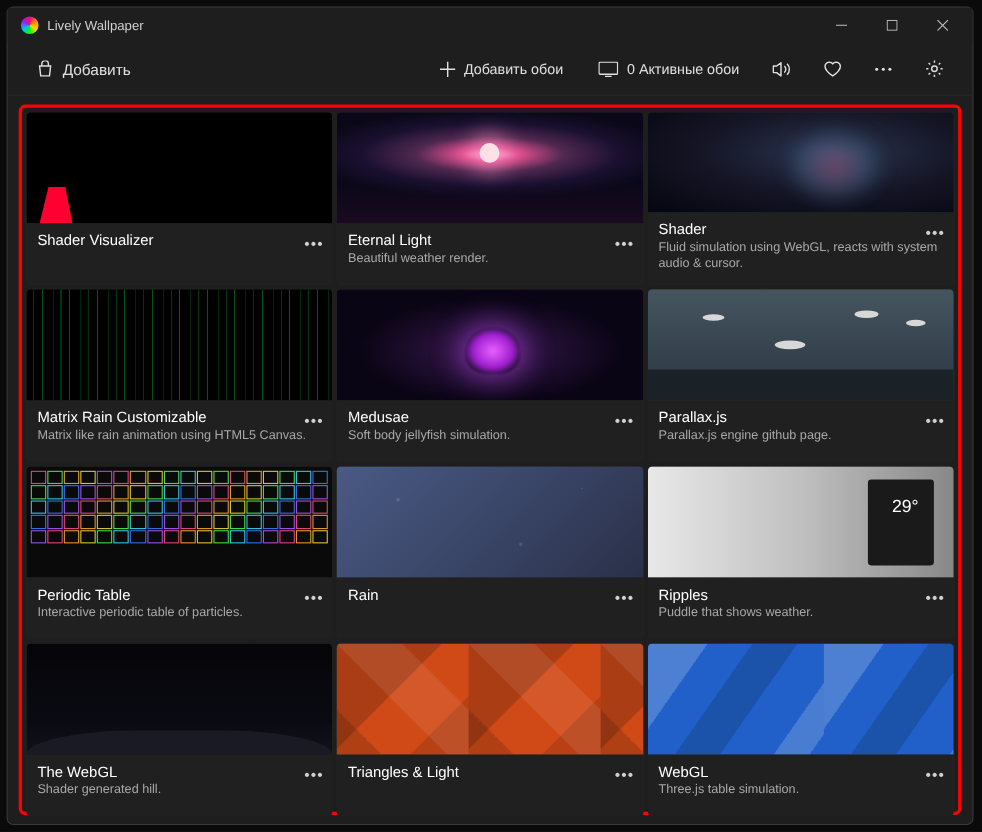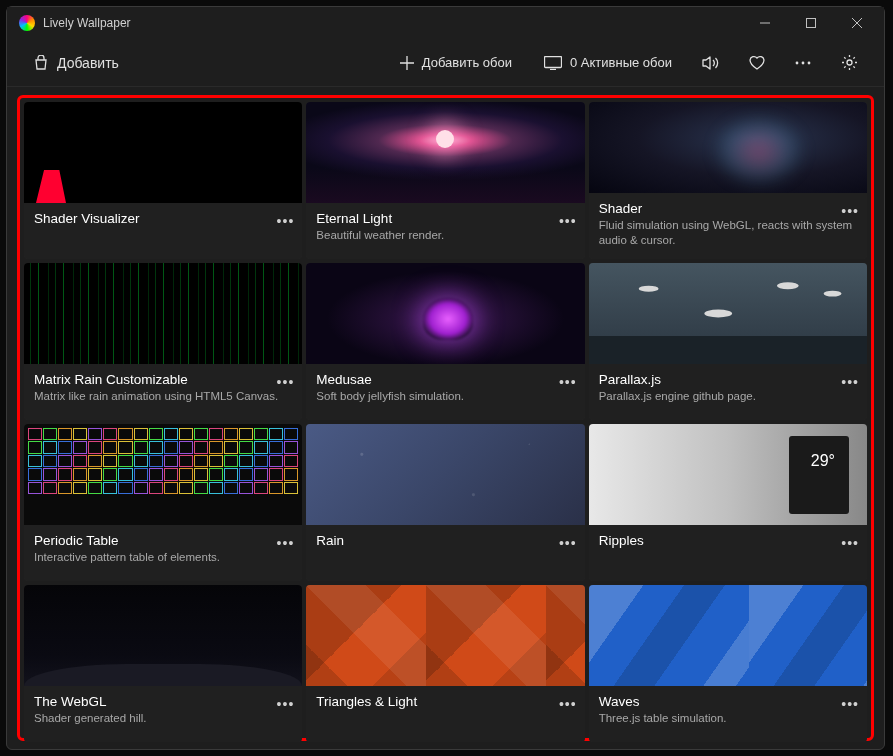--- a/index.html
+++ b/index.html
@@ -279,35 +279,36 @@
                 <div class="pt-cell" style="border-color: rgb(64, 224, 255);"></div>
                 <div class="pt-cell" style="border-color: rgb(64, 128, 255);"></div>
                 <div class="pt-cell" style="border-color: rgb(176, 96, 255);"></div>
                 <div class="pt-cell" style="border-color: rgb(255, 80, 144);"></div>
                 <div class="pt-cell" style="border-color: rgb(255, 176, 48);"></div>
                 <div class="pt-cell" style="border-color: rgb(255, 224, 64);"></div>
               </div>
             </div>
             <div class="info">
               <div class="card-title">Periodic Table</div>
-              <div class="card-desc">Interactive pattern table of elements.</div>
+              <div class="card-desc">Interactive periodic table of particles.</div>
               <div class="more">•••</div>
             </div>
           </div>
           <div class="card">
             <div class="thumb t-rain"></div>
             <div class="info">
               <div class="card-title">Rain</div>
               <div class="more">•••</div>
             </div>
           </div>
           <div class="card">
             <div class="thumb t-ripples"></div>
             <div class="info">
               <div class="card-title">Ripples</div>
+              <div class="card-desc">Puddle that shows weather.</div>
               <div class="more">•••</div>
             </div>
           </div>
           <div class="card">
             <div class="thumb t-hill"></div>
             <div class="info">
               <div class="card-title">The WebGL</div>
               <div class="card-desc">Shader generated hill.</div>
               <div class="more">•••</div>
             </div>
@@ -315,21 +316,21 @@
           <div class="card">
             <div class="thumb t-triangles"></div>
             <div class="info">
               <div class="card-title">Triangles &amp; Light</div>
               <div class="more">•••</div>
             </div>
           </div>
           <div class="card">
             <div class="thumb t-waves"></div>
             <div class="info">
-              <div class="card-title">Waves</div>
+              <div class="card-title">WebGL</div>
               <div class="card-desc">Three.js table simulation.</div>
               <div class="more">•••</div>
             </div>
           </div>
         </div>
     </div>
   </div>
 </div>
 
 </body></html>

